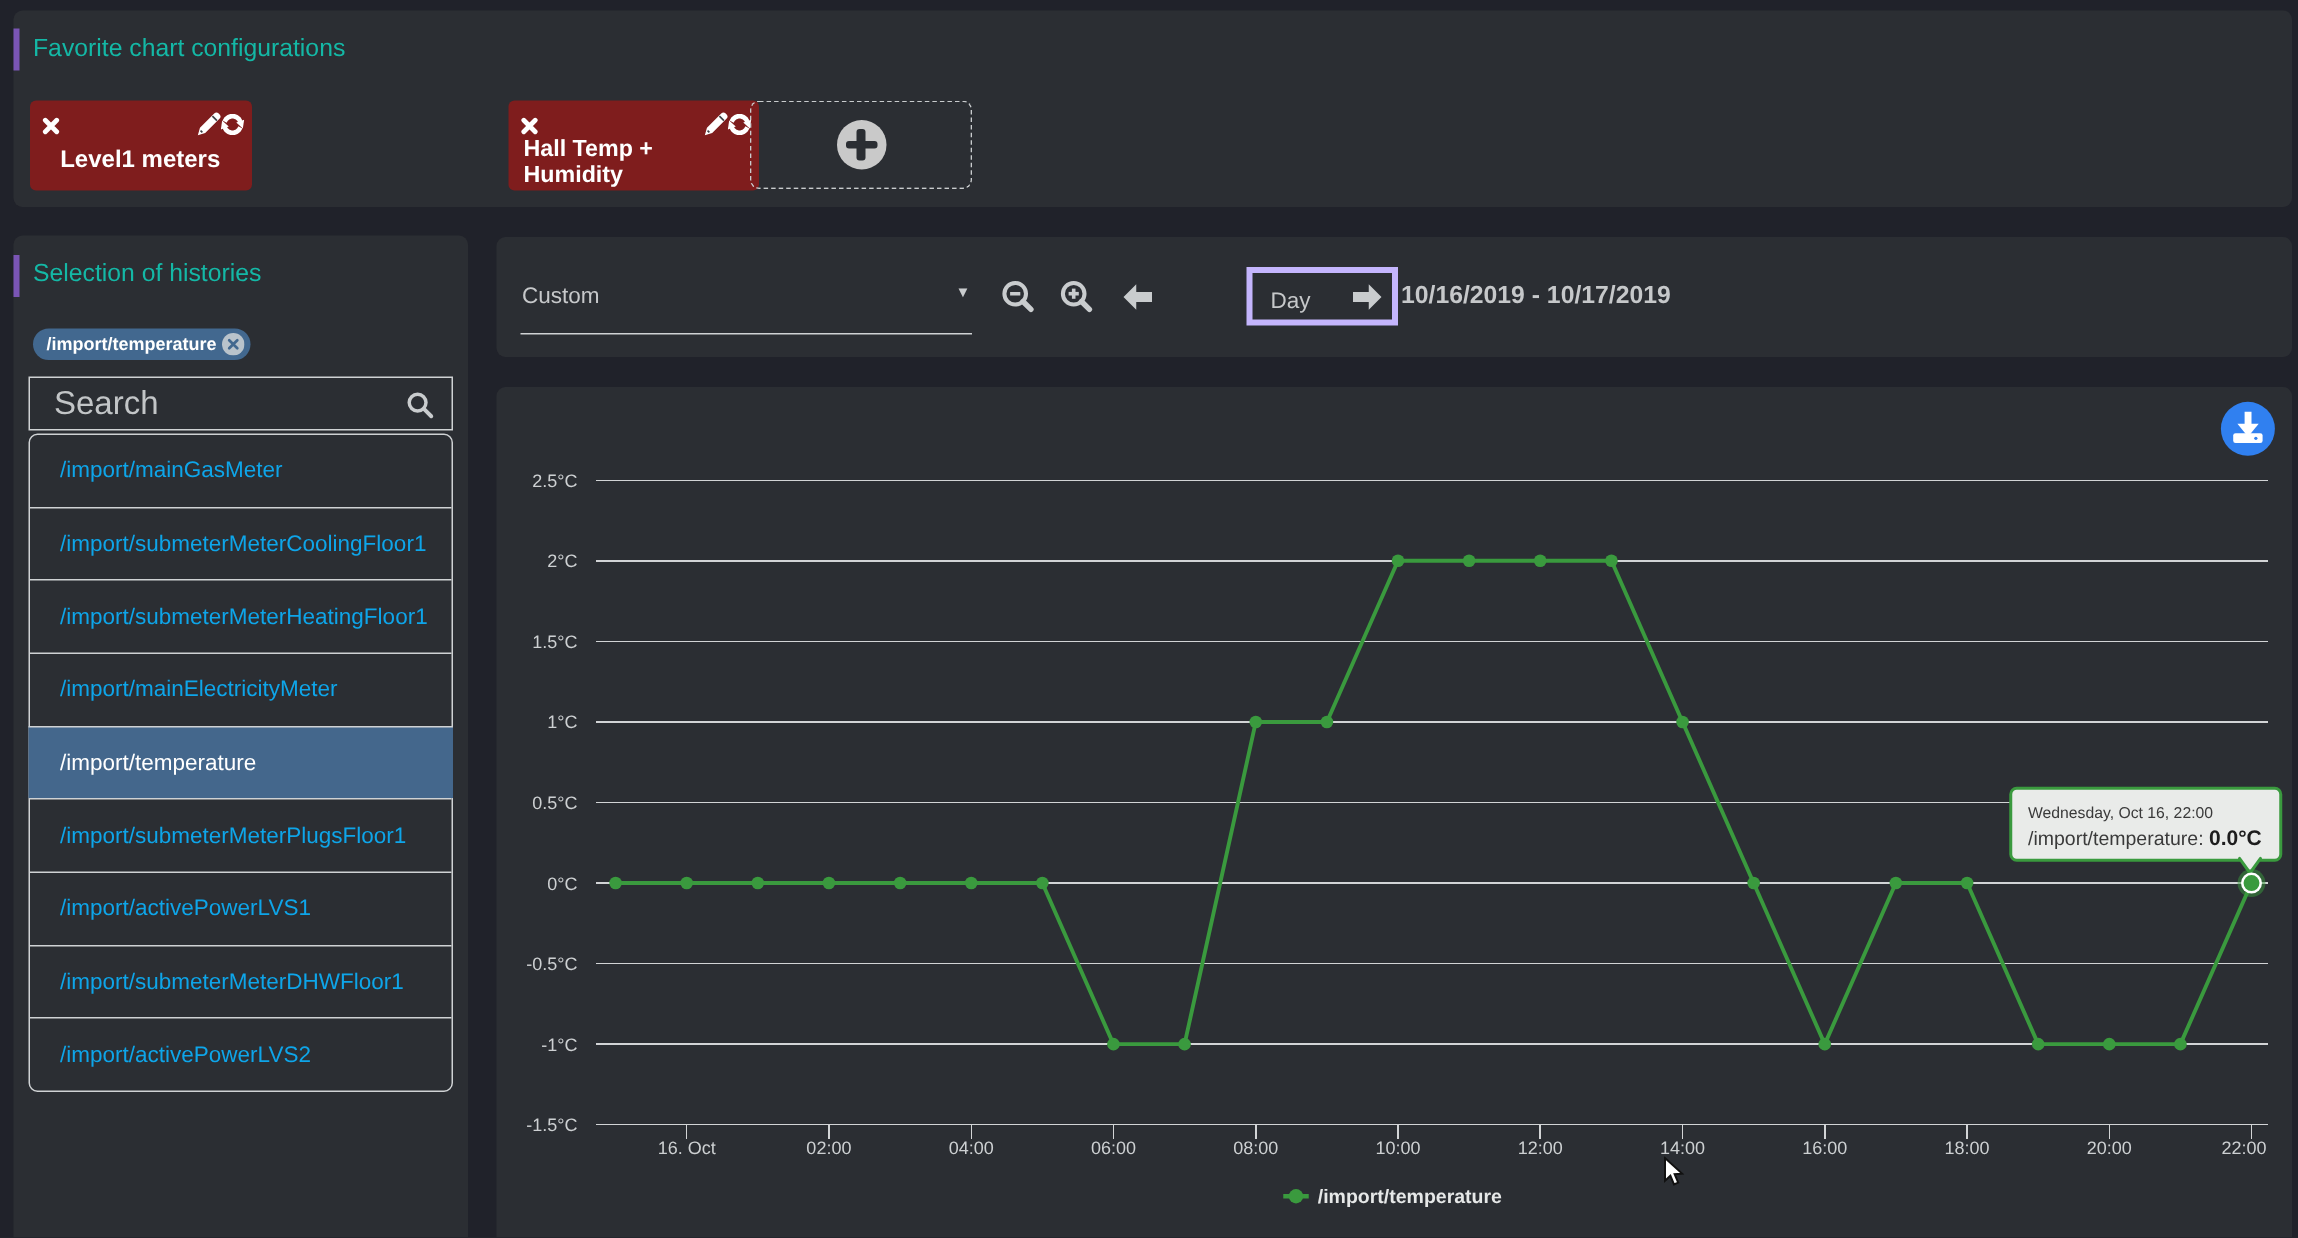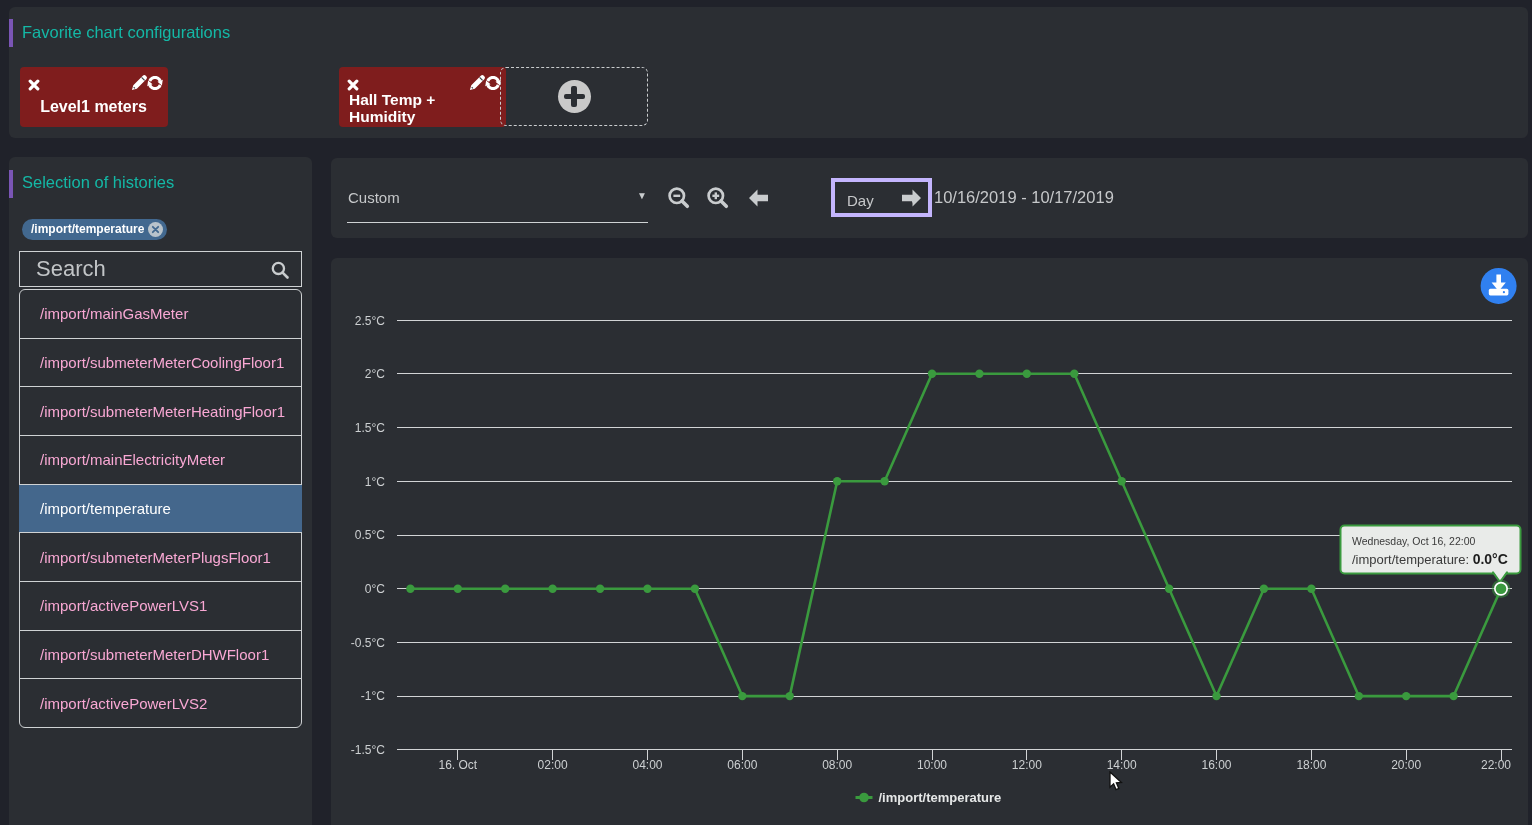--- a/index.html
+++ b/index.html
@@ -17,32 +17,32 @@
 #addbtn .circ { position:absolute; left:50%; top:50%; width:33px; height:33px; margin:-16.5px 0 0 -16.5px; background:#c9c9c9; border-radius:50%; }
 #addbtn .ph, #addbtn .pv { position:absolute; background:#2b2e33; border-radius:2px; }
 #addbtn .ph { left:50%; top:50%; width:21px; height:5.5px; margin:-2.75px 0 0 -10.5px; }
 #addbtn .pv { left:50%; top:50%; width:5.5px; height:21px; margin:-10.5px 0 0 -2.75px; }
 #lp { left:9px; top:157px; width:303px; height:668px; border-radius:6px 6px 0 0; }
 .chip { position:absolute; left:13px; top:62px; height:21px; background:#42688f; border-radius:10.5px; color:#fff; font-size:12px; font-weight:bold; line-height:21px; padding:0 23px 0 9px; }
 .chip svg { position:absolute; right:4px; top:3px; }
 #search { position:absolute; left:10px; top:94px; width:283px; height:36px; border:1px solid #cfd2d4; color:#c2c5c7; font-size:22px; line-height:34px; padding-left:16px; }
 #search svg { position:absolute; right:11px; top:8px; }
 #list { position:absolute; left:10px; top:132px; width:283px; height:439px; border:1px solid #cfd2d4; border-radius:6px; display:flex; flex-direction:column; }
-.row { flex:1; border-top:1px solid #cfd2d4; color:#f9a8d4; font-size:15px; display:flex; align-items:center; padding-left:20px; }
+.row { flex:1; border-top:1px solid #cfd2d4; color:#0ea5e9; font-size:15px; display:flex; align-items:center; padding-left:20px; }
 .row:first-child { border-top:none; }
 .row.sel { background:#44678c; color:#fff; margin:0 -1px; padding-left:21px; }
 #tb { left:331px; top:158px; width:1197px; height:80px; }
 #tb .custom { position:absolute; left:17px; top:31px; font-size:15px; color:#c6c8ca; }
 #tb .caret1 { position:absolute; left:306px; top:32px; font-size:10px; color:#c9ccce; }
 #tb .uline { position:absolute; left:16px; top:64px; width:301px; height:1px; background:#cfd2d4; }
 #tb .icon { position:absolute; }
 #daysel { position:absolute; left:452px; top:20px; width:101px; height:39px; border:4px solid #c4b5fd;margin-left:48px; }
 #daysel .t { position:absolute; left:12px; top:10px; font-size:15px; color:#c6c8ca; }
 #daysel .c { position:absolute; right:10px; top:12px; font-size:10px; color:#c9ccce; }
-#tb .date { position:absolute; left:603px; top:30px; font-size:16.5px; color:#c6c8ca; }
+#tb .date { position:absolute; left:603px; top:30px; font-size:16.5px; color:#c6c8ca;font-weight:bold; }
 #cp { left:331px; top:258px; width:1197px; height:567px; border-radius:6px 6px 0 0; }
 #cursor { position:absolute; left:1109px; top:771px; }
 </style></head>
 <body>
 <div class="panel" id="fav">
   <div class="pbar" style="left:0;top:12px;height:28px"></div>
   <div class="ptitle" style="left:13px;top:16px">Favorite chart configurations</div>
   <div class="card" style="left:10.5px;width:148px">
 <span class="cx"><svg width="12" height="12" viewBox="0 0 12 12">
           <path d="M2.2,2.2 L9.8,9.8 M9.8,2.2 L2.2,9.8" stroke="#fff" stroke-width="3.2" stroke-linecap="round"></path>

